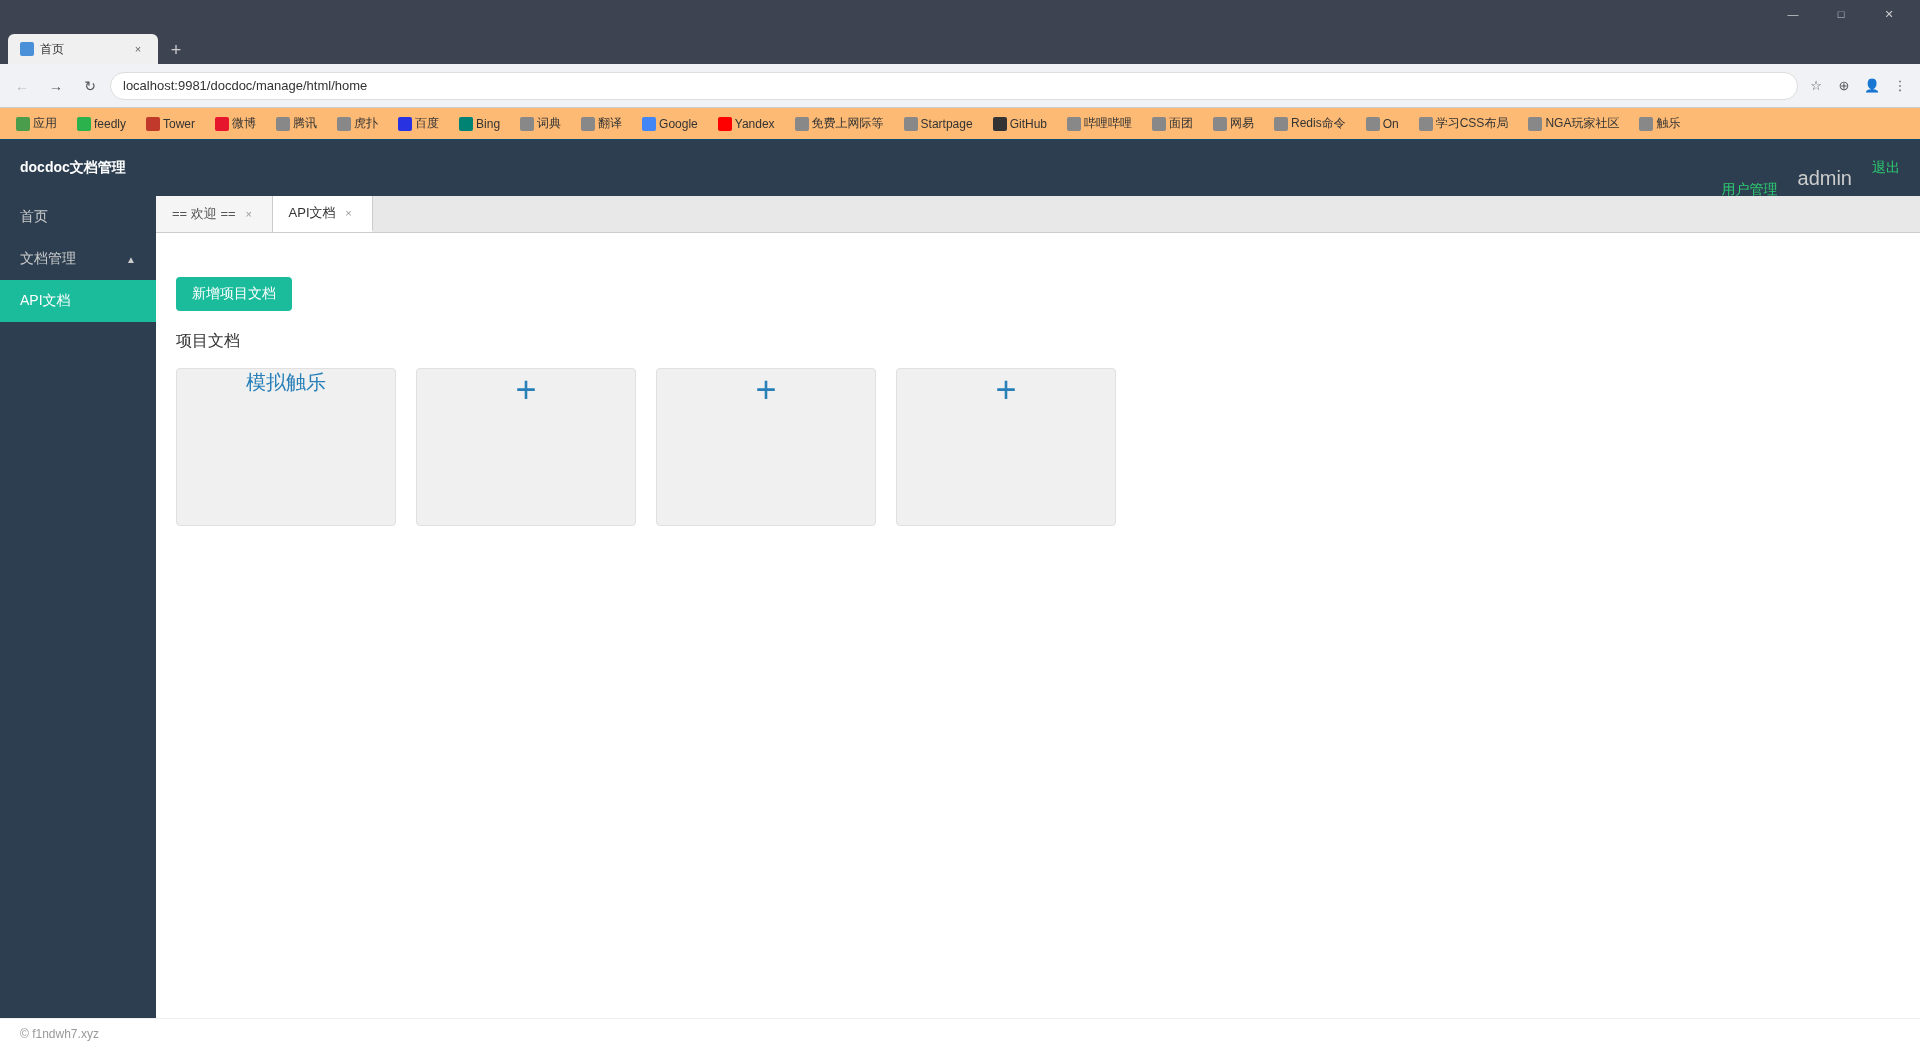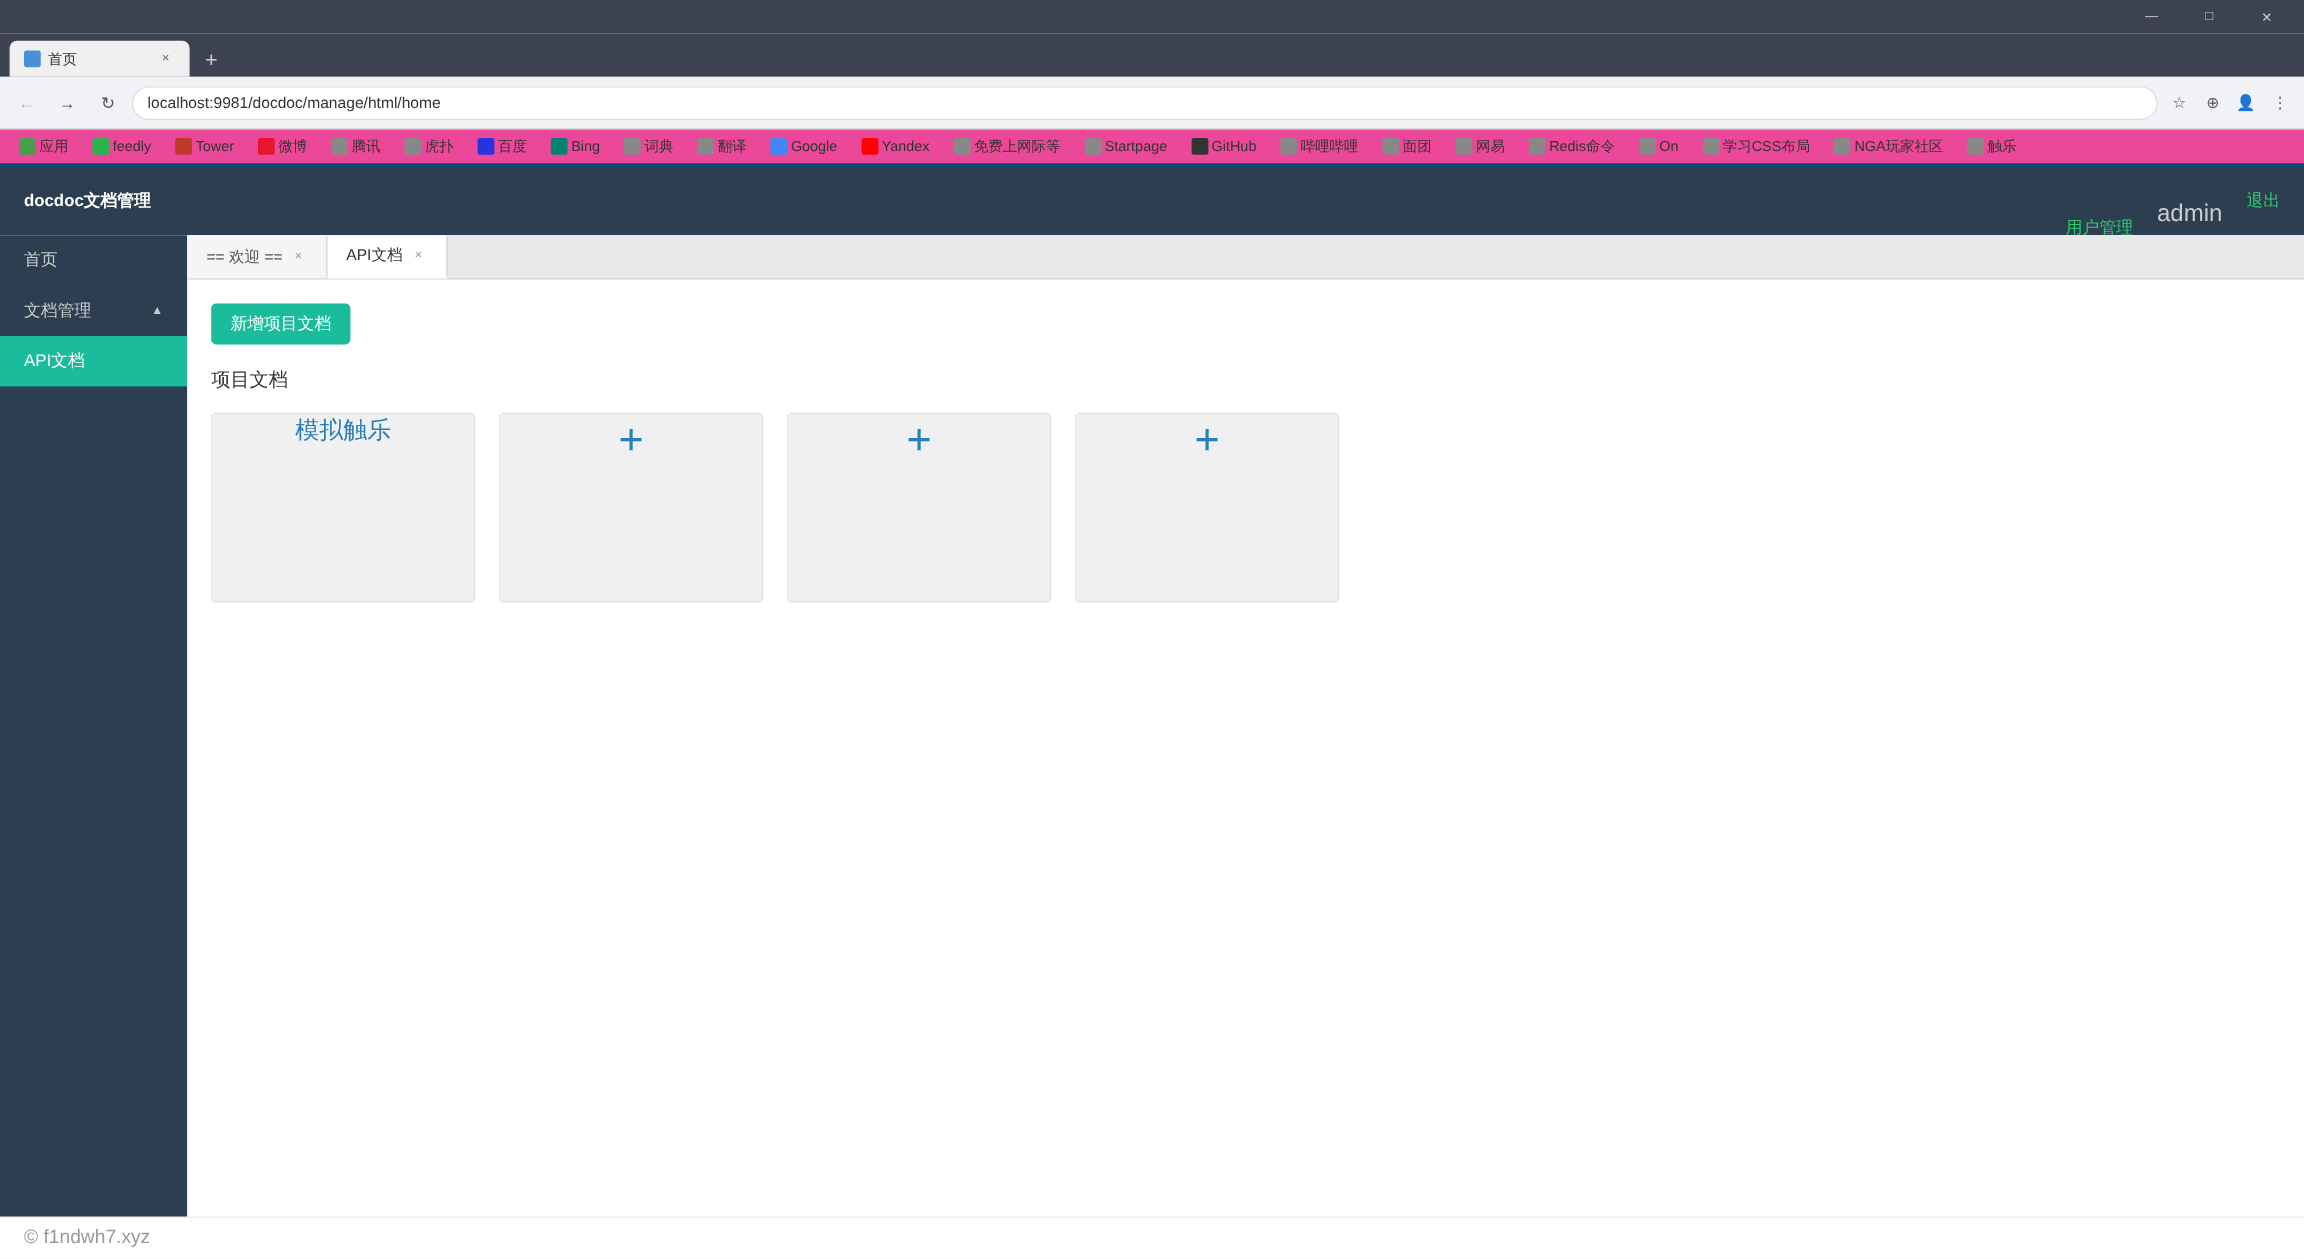--- a/index.html
+++ b/index.html
@@ -15,21 +15,21 @@
     .browser-tab .tab-close { color: #666; font-size: 11px; cursor: pointer; width: 16px; height: 16px; display: flex; align-items: center; justify-content: center; border-radius: 50%; }
     .tab-new-btn { width: 28px; height: 28px; background: transparent; border: none; color: #ccc; font-size: 18px; cursor: pointer; display: flex; align-items: center; justify-content: center; border-radius: 50%; margin-left: 4px; }
 
     .browser-addressbar { background: #f0f2f5; height: 44px; display: flex; align-items: center; padding: 0 8px; gap: 6px; border-bottom: 1px solid #ccc; }
     .nav-btn { width: 28px; height: 28px; background: transparent; border: none; cursor: pointer; display: flex; align-items: center; justify-content: center; border-radius: 50%; color: #555; font-size: 14px; }
     .nav-btn.disabled { color: #bbb; cursor: default; }
     .address-bar { flex: 1; height: 28px; border: none; background: white; border-radius: 14px; padding: 0 12px; font-size: 13px; color: #333; outline: none; border: 1px solid #ddd; }
     .toolbar-right { display: flex; align-items: center; gap: 4px; }
     .toolbar-icon { width: 24px; height: 24px; background: transparent; border: none; cursor: pointer; display: flex; align-items: center; justify-content: center; border-radius: 50%; color: #555; font-size: 13px; }
 
-    .bookmarks-bar { background: #ec4899; height: 32px; display: flex; align-items: center; padding: 0 8px; gap: 4px; border-bottom: 4px solid #0c4a6e; overflow: hidden; }
+    .bookmarks-bar { background: #fdba74; height: 32px; display: flex; align-items: center; padding: 0 8px; gap: 4px; border-bottom: 1px solid #0c4a6e; overflow: hidden; }
     .bookmark-item { display: flex; align-items: center; gap: 3px; padding: 2px 8px; border-radius: 4px; cursor: pointer; font-size: 12px; color: #333; white-space: nowrap; }
     .bookmark-icon { width: 14px; height: 14px; border-radius: 2px; background: #4a90d9; flex-shrink: 0; }
 
     
     .app-wrapper { display: flex; flex-direction: column; height: calc(1049px - 140px); }
 
     
     .app-header { background: #2c3e50; height: 56px; display: flex; align-items: center; padding: 0 20px; }
     .app-logo { color: white; font-size: 14px; font-weight: bold; flex: 1; }
     .app-nav-right { display: flex; align-items: center; gap: 20px; }
@@ -51,31 +51,31 @@
 
     
     .tabs-bar { background: #e8e8e8; display: flex; align-items: center; border-bottom: 1px solid #ccc; min-height: 36px; }
     .page-tab { display: flex; align-items: center; gap: 6px; padding: 8px 16px; background: #f5f5f5; border-right: 1px solid #ccc; font-size: 13px; color: #555; cursor: pointer; height: 36px; }
     .page-tab.active { background: white; color: #333; border-bottom: 2px solid white; }
     .page-tab .tab-x { color: #999; font-size: 11px; width: 14px; height: 14px; display: flex; align-items: center; justify-content: center; border-radius: 50%; }
 
     
     .content-area { flex: 1; background: white; padding: 20px; overflow-y: auto; }
 
-    .add-btn { background: #1abc9c; color: white; border: none; padding: 8px 16px; border-radius: 4px; font-size: 14px; cursor: pointer; margin-bottom: 20px; }
+    .add-btn { background: #1abc9c; color: white; border: none; padding: 8px 16px; border-radius: 4px; font-size: 14px; cursor: pointer; margin-bottom: 20px; margin-top: 24px; }
 
     .section-title { font-size: 16px; color: #333; margin-bottom: 16px; font-weight: normal; }
 
     .project-grid { display: flex; gap: 20px; flex-wrap: wrap; }
     .project-card { width: 220px; height: 158px; border-radius: 4px; background: #f0f0f0; display: flex; align-items: flex-start; justify-content: center; cursor: pointer; border: 1px solid #e0e0e0; }
     .project-card .project-name { color: #2980b9; font-size: 20px; text-align: center; }
     .project-card .add-icon { color: #2980b9; font-size: 36px; font-weight: 300; }
 
     
-    .app-footer { background: white; padding: 8px 20px; color: #999; font-size: 16px; border-top: 1px solid #eee; }
+    .app-footer { background: white; padding: 8px 20px; color: #999; font-size: 12px; border-top: 1px solid #eee; }
 
     
     .bk-app { background: #4a9d4a; }
     .bk-feedly { background: #2bb24c; }
     .bk-tower { background: #c0392b; }
     .bk-weibo { background: #e6162d; }
     .bk-baidu { background: #2932e1; }
     .bk-bing { background: #008373; }
     .bk-google { background: #4285f4; }
     .bk-yandex { background: #ff0000; }

